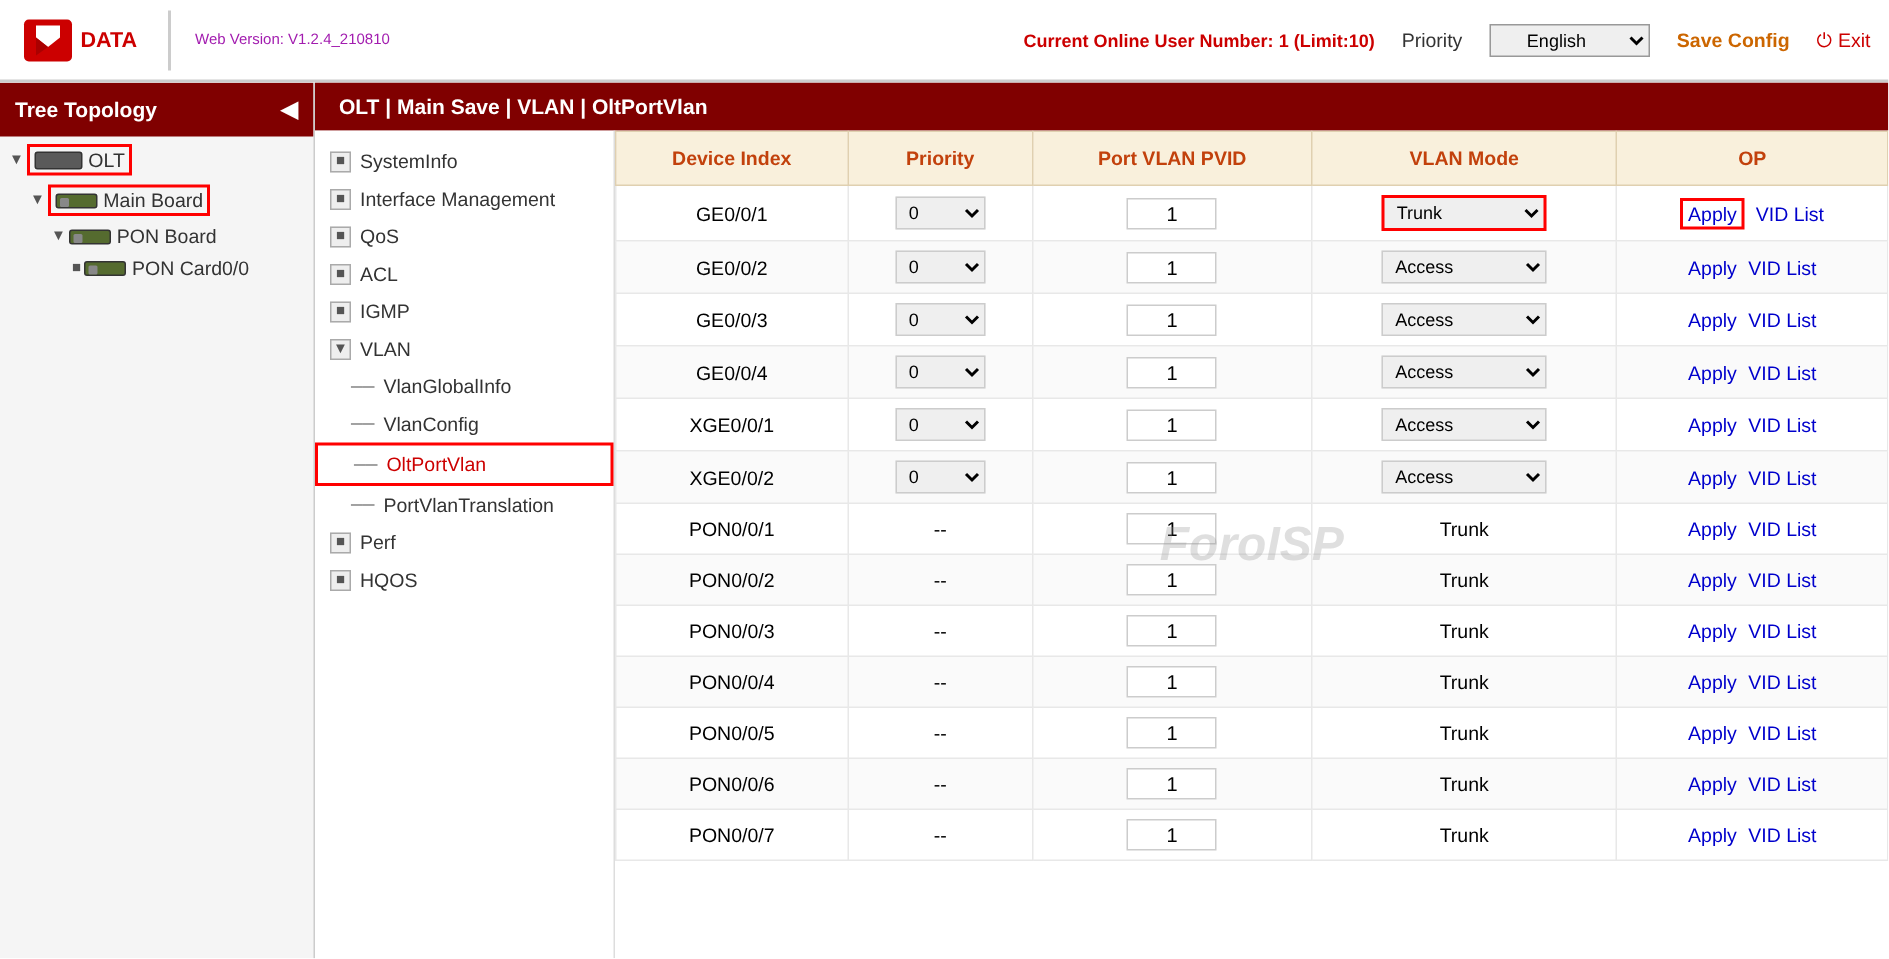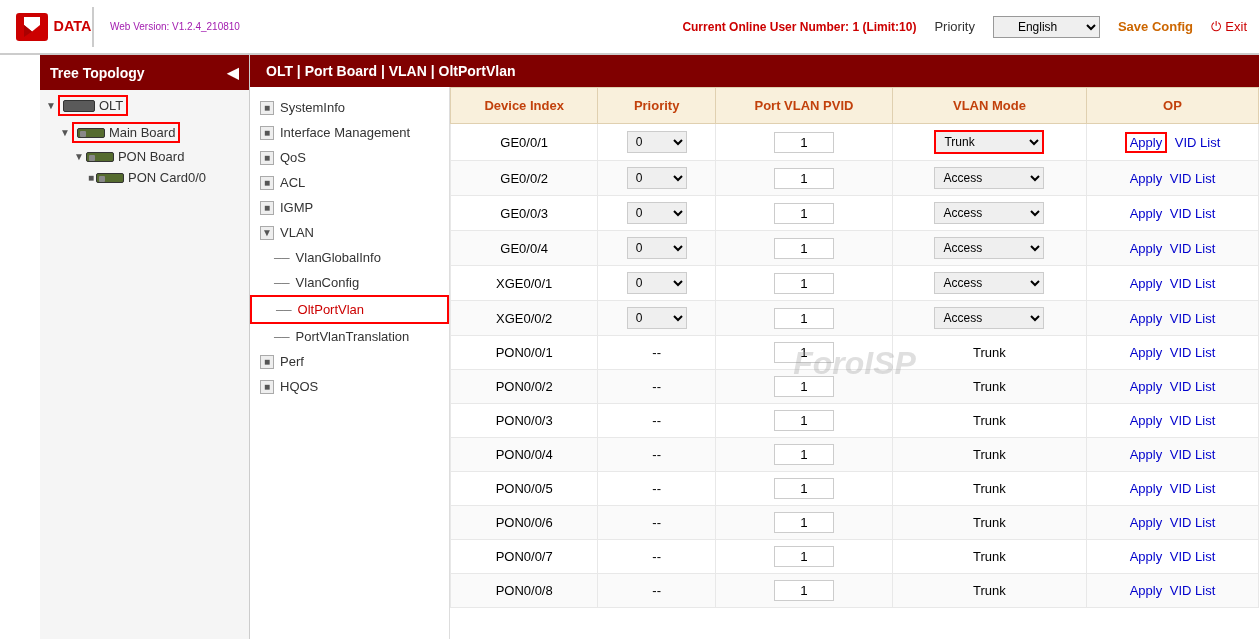--- a/index.html
+++ b/index.html
@@ -10,20 +10,21 @@
       display: flex;
       align-items: center;
       border-bottom: 2px solid #ccc;
       padding: 6px 12px;
       height: 55px;
       background: #fff;
     }
     .logo-area {
       display: flex;
       align-items: center;
+      margin-right: 20px;
     }
     .logo-svg { width: 80px; height: 40px; }
     .header-divider {
       width: 2px;
       height: 40px;
       background: #ccc;
       margin-right: 16px;
     }
     .web-version {
       font-size: 10px;
@@ -57,21 +58,20 @@
       color: #cc0000;
       font-size: 13px;
       cursor: pointer;
     }
 
     
     .main-layout {
       display: flex;
       height: calc(100vh - 55px);
       overflow: hidden;
-      padding-left: 40px;
     }
 
     
     .sidebar {
       width: 210px;
       min-width: 210px;
       background: #f5f5f5;
       border-right: 1px solid #ccc;
       overflow-y: auto;
       position: relative;
@@ -352,21 +352,21 @@
               <span>PON Card0/0</span>
             </div>
           </div>
         </div>
       </div>
     </div>
   </div>
 
   <div class="content-area">
 
-    <div class="breadcrumb">OLT | Port Board | VLAN | OltPortVlan</div>
+    <div class="breadcrumb">OLT | Main Save | VLAN | OltPortVlan</div>
 
     <div class="content-with-menu">
 
       <div class="left-menu">
         <div class="left-menu-item">
           <span class="expand-icon">■</span>
           <span>SystemInfo</span>
         </div>
         <div class="left-menu-item">
           <span class="expand-icon">■</span>
@@ -573,30 +573,20 @@
               <td>--</td>
               <td><input class="pvid-input" type="text" value="1" style=""></td>
               <td>Trunk</td>
               <td>
                 <span class="apply-link">Apply</span>
                 <span class="vid-link">VID List</span>
               </td>
             </tr>
             <tr>
               <td>PON0/0/7</td>
-              <td>--</td>
-              <td><input class="pvid-input" type="text" value="1" style=""></td>
-              <td>Trunk</td>
-              <td>
-                <span class="apply-link">Apply</span>
-                <span class="vid-link">VID List</span>
-              </td>
-            </tr>
-            <tr>
-              <td>PON0/0/8</td>
               <td>--</td>
               <td><input class="pvid-input" type="text" value="1" style=""></td>
               <td>Trunk</td>
               <td>
                 <span class="apply-link">Apply</span>
                 <span class="vid-link">VID List</span>
               </td>
             </tr>
           </tbody>
         </table>

